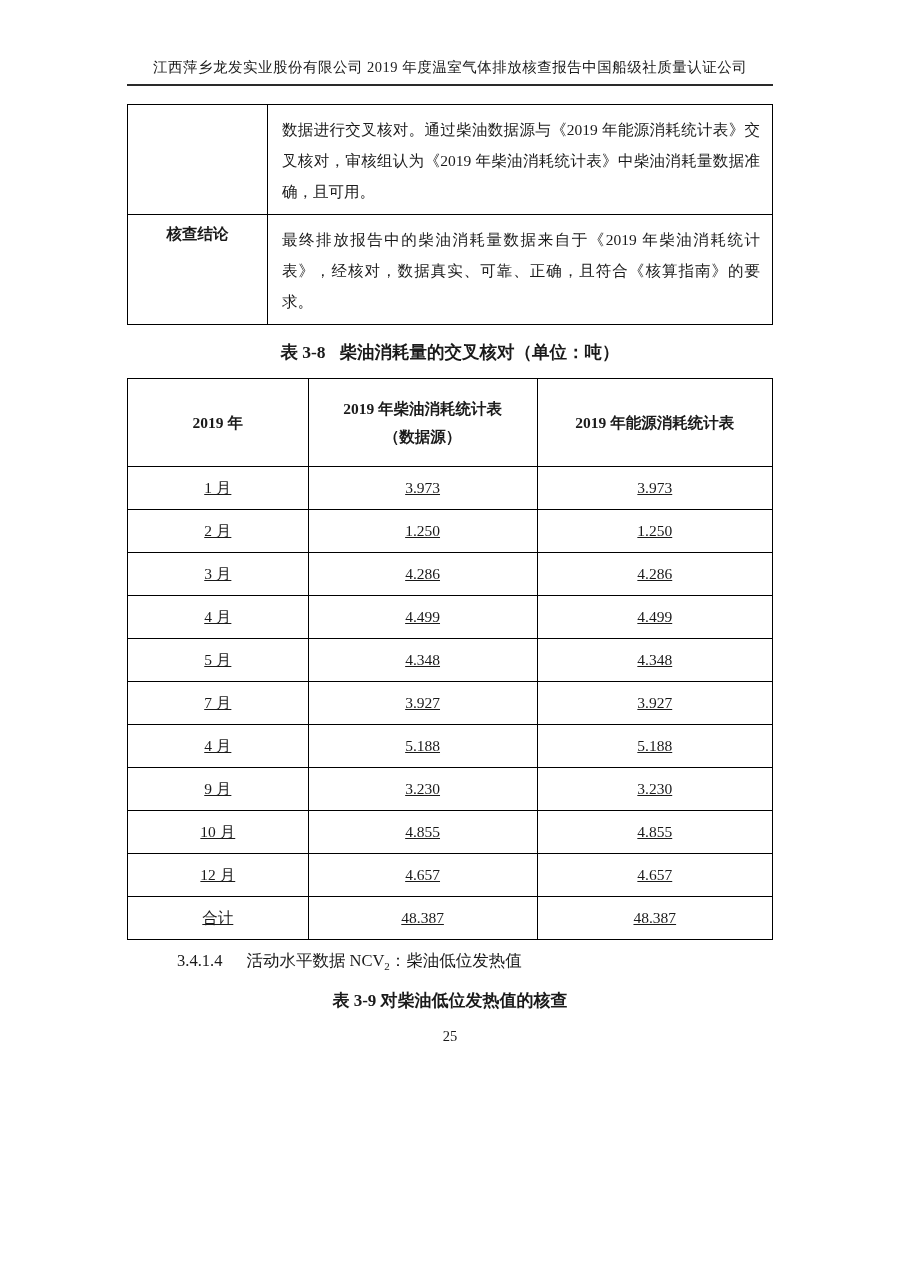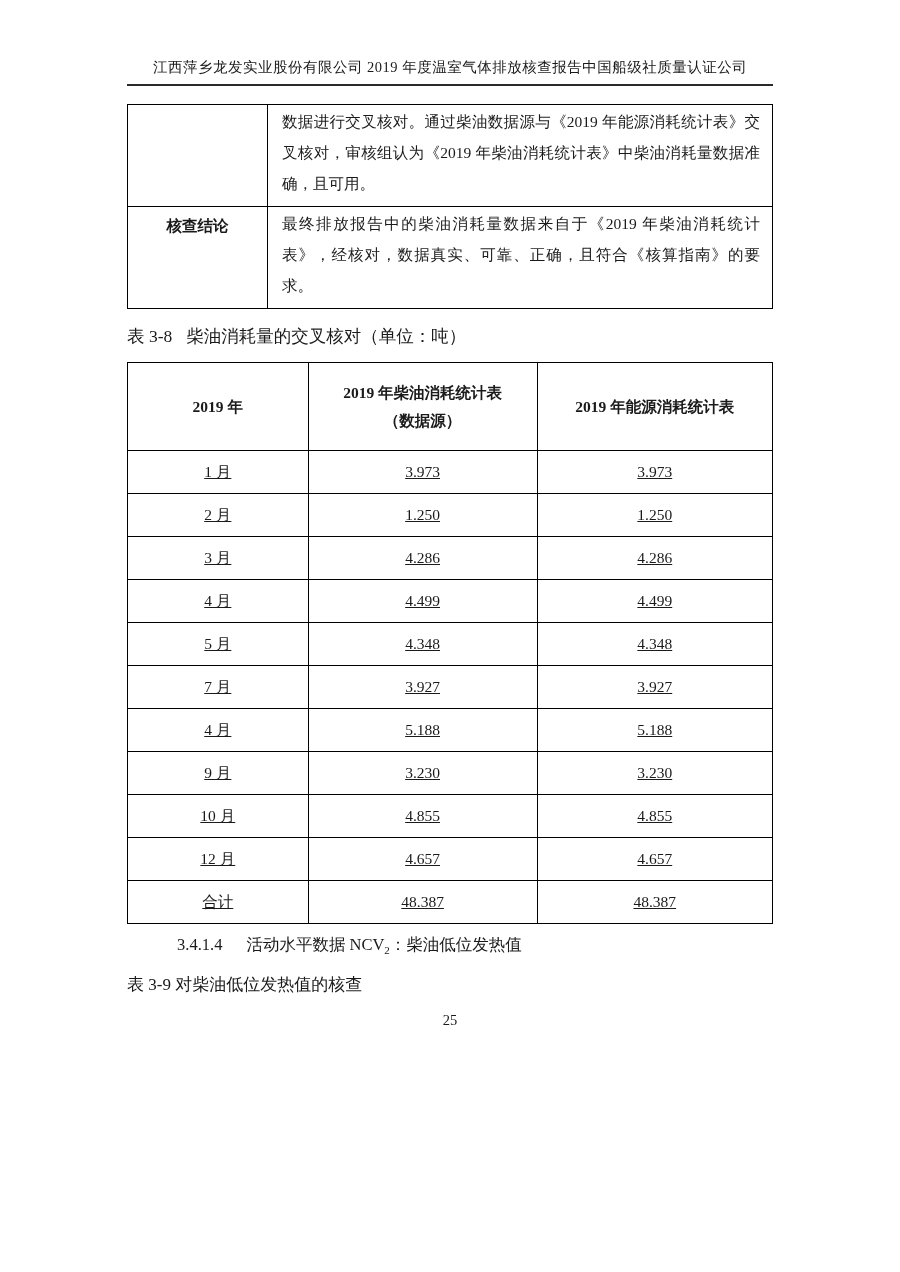--- a/index.html
+++ b/index.html
@@ -44,28 +44,28 @@
   .frag-table { margin-top: 18px; }
   .frag-table .label-col { width: 140px; }
   .frag-table td.frag-label {
     text-align: center;
     vertical-align: top;
     font-weight: bold;
     padding-top: 9px;
     font-size: 15.5px;
   }
   .frag-table td.frag-content {
-    padding: 1px 12px 7px 14px;
+    padding: 9px 12px 7px 14px;
     line-height: 31px;
     text-align: justify;
   }
   
   .table-caption {
-    text-align: left;
-    font-weight: normal;
+    text-align: center;
+    font-weight: bold;
     font-size: 17.5px;
     margin-top: 15px;
   }
   .table-caption .cap-label { margin-right: 14px; }
   
   .t38 { margin-top: 14px; }
   .t38 col.c1 { width: 28%; }
   .t38 col.c2 { width: 35.5%; }
   .t38 col.c3 { width: 36.5%; }
   .t38 th {

